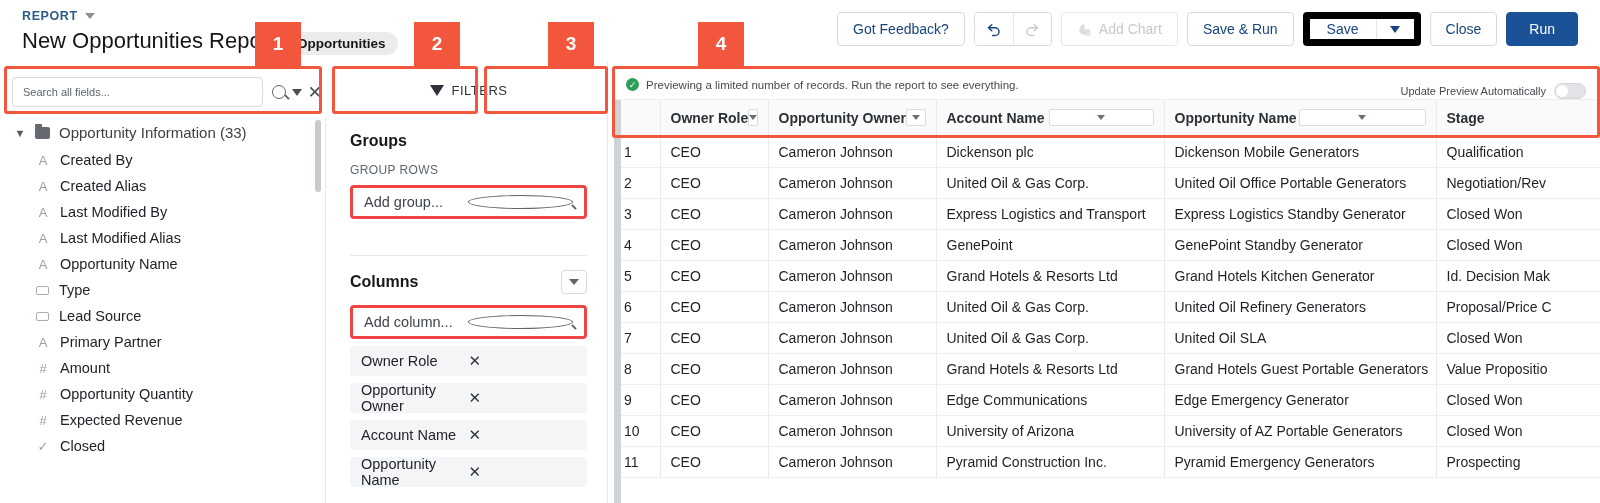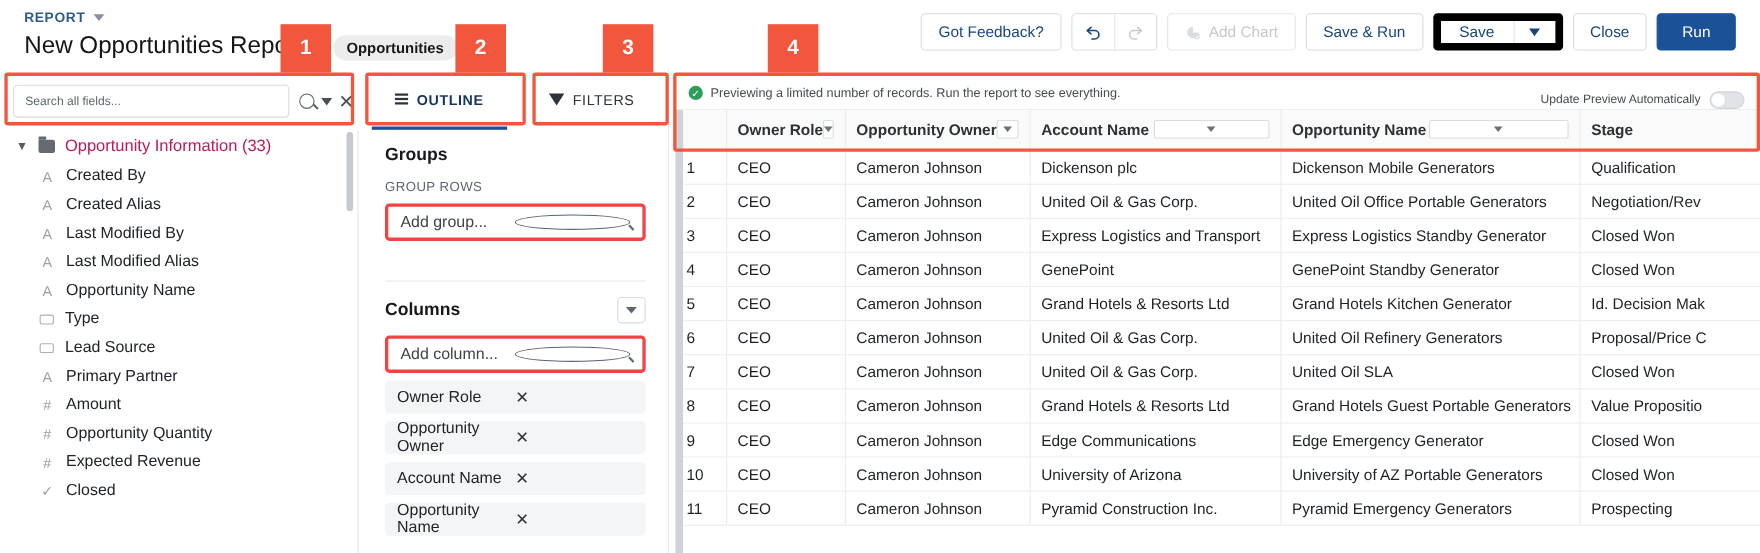--- a/index.html
+++ b/index.html
@@ -16,21 +16,21 @@
     position: absolute; left: 22px; top: 9px;
     font-size: 12.5px; font-weight: bold; letter-spacing: .6px; color: #2b5b8c;
     display: flex; align-items: center; gap: 7px;
   }
   .caret-dn { width: 0; height: 0; border-left: 5px solid transparent; border-right: 5px solid transparent; border-top: 6px solid #8a9099; }
   .report-title {
     position: absolute; left: 22px; top: 28px;
     font-size: 22px; color: #151515; white-space: nowrap;
   }
   .subject-pill {
-    position: absolute; left: 303px; top: 32px;
+    position: absolute; left: 285px; top: 32px;
     background: #ececec; border-radius: 12px; padding: 4px 12px;
     font-size: 13.5px; font-weight: bold; color: #181818; white-space: nowrap;
   }
 
   
   .toolbar { position: absolute; right: 22px; top: 12px; display: flex; align-items: flex-end; gap: 9px; }
   .btn {
     height: 34px; border: 1px solid #d5dbe1; border-radius: 4px; background: #fff;
     color: #18457e; font-size: 14px; padding: 0 15px;
     display: flex; align-items: center; justify-content: center; white-space: nowrap;
@@ -58,21 +58,21 @@
   .mag { width: 14px; height: 14px; border: 1.8px solid #5c6670; border-radius: 50%; position: relative; }
   .mag::after { content: ""; position: absolute; width: 6px; height: 1.8px; background: #5c6670; transform: rotate(45deg); right: -5px; bottom: 0px; }
   .xmark { font-size: 17px; color: #4a4f56; line-height: 1; }
 
   
   .fieldpane { position: absolute; left: 0; top: 118px; width: 326px; height: 385px; background: #fff; border-right: 1px solid #e3e7ea; overflow: hidden; }
   .grp-row { display: flex; align-items: center; gap: 9px; padding: 6px 0 6px 14px; }
   .chev { color: #565d66; font-size: 11px; width: 12px; text-align: center; }
   .folder { width: 15px; height: 12px; background: #656a71; border-radius: 1px 2px 2px 2px; position: relative; }
   .folder::before { content:""; position:absolute; top:-3px; left:0; width:7px; height:3px; background:#656a71; border-radius:1px 1px 0 0; }
-  .grp-name { font-size: 15px; color: #be185d; }
+  .grp-name { font-size: 15px; color: #404040; }
   .fld { display: flex; align-items: center; gap: 10px; padding: 5px 0 5px 36px; font-size: 14.5px; color: #20242a; }
   .ficon { width: 14px; text-align: center; color: #9aa0a7; font-size: 13px; flex: none; }
   .ficon.box { width: 13px; height: 9px; border: 1.6px solid #a8aeb5; border-radius: 2px; }
   .sb-track { position: absolute; right: 4px; top: 2px; width: 6px; height: 380px; }
   .sb-thumb { width: 6px; height: 72px; background: #c6cace; border-radius: 3px; }
 
   
   .tabpane { position: absolute; left: 330px; top: 62px; width: 278px; height: 441px; background: #fff; border-right: 1px solid #e3e7ea; }
   .tabs { display: flex; height: 56px; }
   .tab { flex: 1; display: flex; align-items: center; justify-content: center; gap: 8px; font-size: 13px; letter-spacing: .5px; color: #2d3339; position: relative; background: #fff; }
@@ -246,28 +246,20 @@
           <span>Closed</span>
         </div>
       </div>
     <div class="sb-track">
         <div class="sb-thumb"></div>
       </div>
   </div>
 
   <div class="tabpane">
     <div class="tabs">
-      <div class="tab active">
-        <span class="list-ic">
-            <i></i>
-            <i></i>
-            <i></i>
-          </span>
-        <span>OUTLINE</span>
-      </div>
       <div class="tab">
         <span class="funnel"></span>
         <span>FILTERS</span>
       </div>
     </div>
 
     <div class="sect">
       <div class="sect-hd">
         <span class="sect-title">Groups</span>
       </div>

